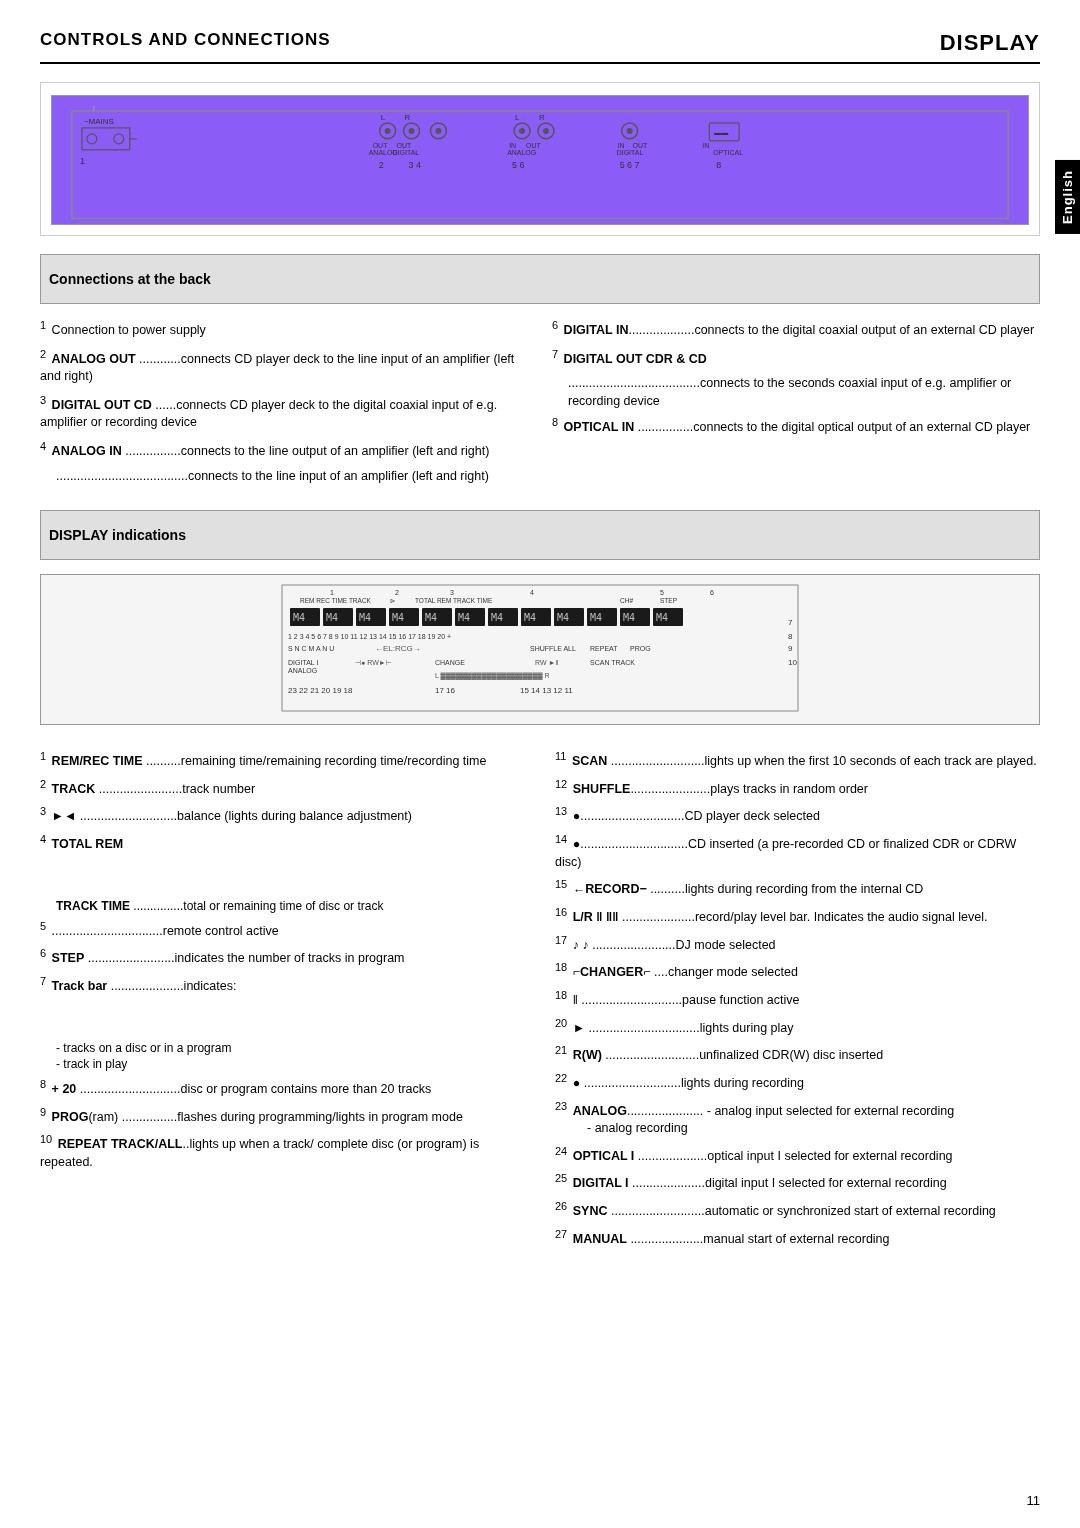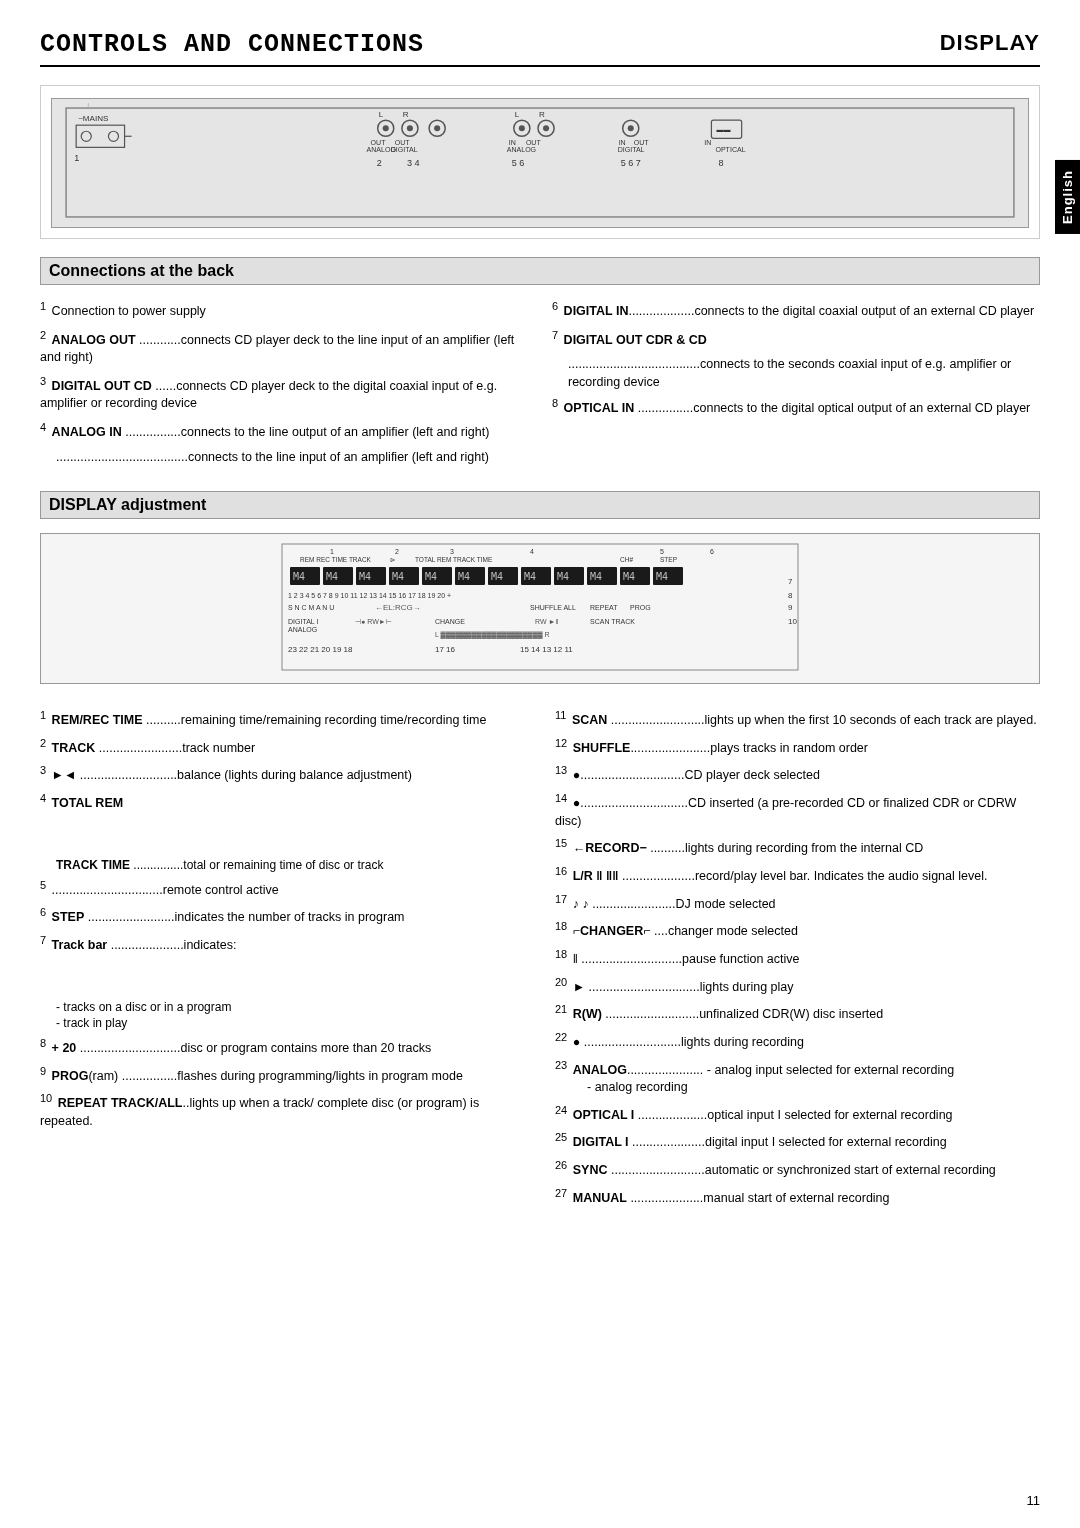--- a/index.html
+++ b/index.html
@@ -17,25 +17,24 @@
     
     .header {
       display: flex;
       justify-content: space-between;
       align-items: flex-start;
       border-bottom: 2px solid #000;
       padding-bottom: 6px;
       margin-bottom: 18px;
     }
     .header-left {
-      font-size: 25px;
+      font-size: 17px;
       font-weight: bold;
       letter-spacing: 1px;
       text-transform: uppercase;
-      font-family: Liberation Mono, monospace;
     }
     .header-right {
       font-size: 22px;
       font-weight: bold;
       letter-spacing: 1px;
       text-transform: uppercase;
     }
 
     
     .english-tab {
@@ -56,33 +55,33 @@
     
     .diagram-container {
       border: 1px solid #ccc;
       padding: 12px 10px 10px 10px;
       margin-bottom: 18px;
       position: relative;
       background: #fff;
     }
     .diagram-inner {
       border: 1px solid #999;
-      padding: 4px;
+      padding: 10px;
       position: relative;
       height: 130px;
-      background: #e5e5e5;
+      background: #8b5cf6;
     }
 
     
     .section-heading {
       background: #e0e0e0;
       border: 1px solid #999;
       font-weight: bold;
-      font-size: 16px;
-      padding: 4px 8px;
+      font-size: 14px;
+      padding: 16px 8px;
       margin-bottom: 14px;
       display: inline-block;
       width: 100%;
     }
 
     
     .connections-section {
       margin-bottom: 20px;
     }
     .connections-grid {
@@ -270,21 +269,21 @@
         ......................................connects to the seconds coaxial input of e.g. amplifier or recording device
       </div>
       <div class="conn-item">
         <span class="num">8</span> <b>OPTICAL IN</b> ................connects to the digital optical output of an external CD player
       </div>
     </div>
   </div>
 </div>
 
 <div class="display-section">
-  <div class="section-heading">DISPLAY adjustment</div>
+  <div class="section-heading">DISPLAY indications</div>
 
   
   <div class="display-diagram">
     <svg viewBox="0 0 520 130" xmlns="http://www.w3.org/2000/svg" width="520" height="130">
 
       <rect x="2" y="2" width="516" height="126" fill="none" stroke="#888" stroke-width="1"></rect>
 
       <text x="50" y="12" font-size="7" fill="#333">1</text>
       <text x="115" y="12" font-size="7" fill="#333">2</text>
       <text x="170" y="12" font-size="7" fill="#333">3</text>

